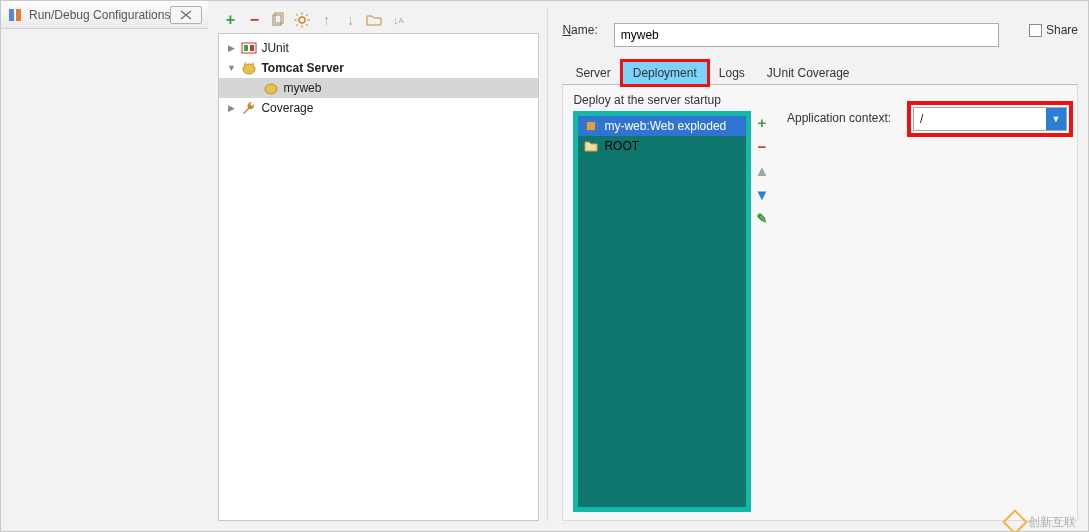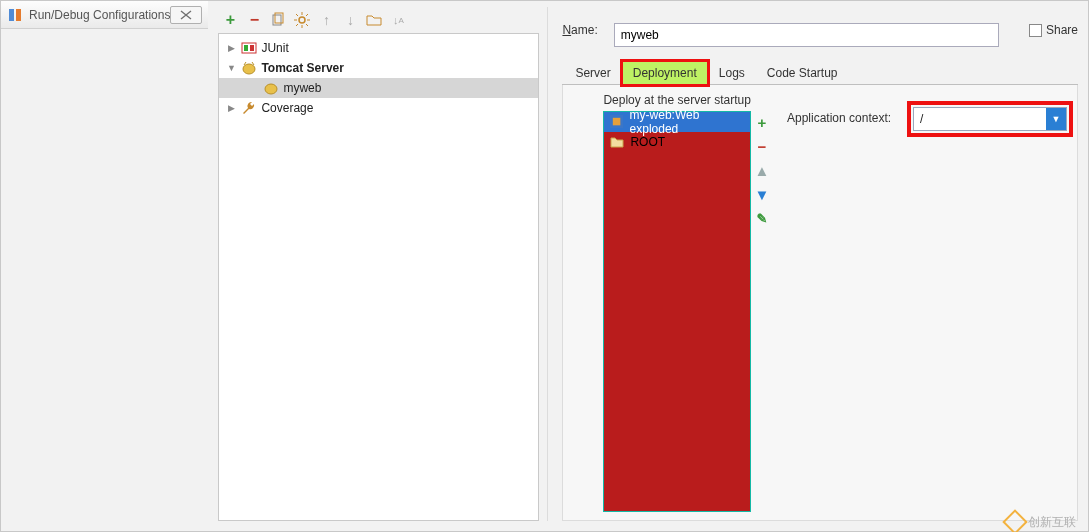--- a/index.html
+++ b/index.html
@@ -29,28 +29,28 @@
   .namerow { height: 30px; display: flex; align-items: flex-start; gap: 16px; margin-top: 16px; }
   .namerow label { color: #333; }
   .namerow label u { text-decoration: underline; }
   .namerow input { flex: 1; height: 24px; border: 1px solid #aab; background: #fff; padding: 2px 6px; }
   .share { display: flex; align-items: center; gap: 4px; margin-left: 14px; color: #333; }
   .share .box { width: 13px; height: 13px; border: 1px solid #888; background: #fff; }
 
   .tabstrip { margin-top: 6px; height: 26px; display: flex; align-items: flex-end; border-bottom: 1px solid #bfbfbf; padding-left: 8px; gap: 0; }
   .tab { height: 24px; padding: 0 10px; display: flex; align-items: center; border: 1px solid transparent; border-bottom: none; color: #333; }
   .tab.clip-left { padding-left: 4px; }
-  .tab.active { background: #bef264; border: 1px solid #a8b8cc; border-bottom: 1px solid #d9e6f7; position: relative; top: 1px; }
+  .tab.active { background: #7dd3fc; border: 1px solid #a8b8cc; border-bottom: 1px solid #d9e6f7; position: relative; top: 1px; }
   .tab.hl { outline: 3px solid #e11; outline-offset: -1px; }
 
   .tabcontent { flex: 1; background: #f7f7f7; border: 1px solid #dcdcdc; border-top: none; padding: 8px 10px; display: flex; gap: 14px; }
-  .deploycol { flex: 1; display: flex; flex-direction: column; margin-left: 30px; }
+  .deploycol { flex: 1; display: flex; flex-direction: column; }
   .sectlabel { color: #333; margin-bottom: 4px; }
   .deploy-area { flex: 1; display: flex; }
-  .artlist { flex: 1; background: #b91c1c; border: 1px solid #14b8a6; }
+  .artlist { flex: 1; background: #0f766e; border: 5px solid #14b8a6; }
   .art-row { height: 20px; display: flex; align-items: center; padding: 0 6px; gap: 6px; }
   .art-row.sel { background: #2f74d0; color: #fff; }
   .art-row .aicon { width: 14px; height: 14px; display: inline-block; }
   .sidebtns { width: 22px; display: flex; flex-direction: column; align-items: center; padding-top: 2px; gap: 6px; }
   .sidebtn { width: 18px; height: 18px; display: flex; align-items: center; justify-content: center; font-size: 15px; font-weight: bold; }
   .sidebtn.add { color: #3c9a3c; }
   .sidebtn.rem { color: #c0392b; }
   .sidebtn.up { color: #9aa; }
   .sidebtn.down { color: #2a7fd4; }
   .sidebtn.edit { color: #3c9a3c; font-size: 13px; }
@@ -167,21 +167,21 @@
           <div class="tab clip-left">
               <span>Server</span>
             </div>
           <div class="tab active hl">
               <span>Deployment</span>
             </div>
           <div class="tab">
               <span>Logs</span>
             </div>
           <div class="tab">
-              <span>Code Startup</span>
+              <span>JUnit Coverage</span>
             </div>
         </div>
 
         <div class="tabcontent">
           <div class="deploycol">
             <div class="sectlabel">Deploy at the server startup</div>
             <div class="deploy-area">
               <div class="artlist">
                 <div class="art-row sel">
                   <span class="aicon"><svg viewBox="0 0 14 14">

